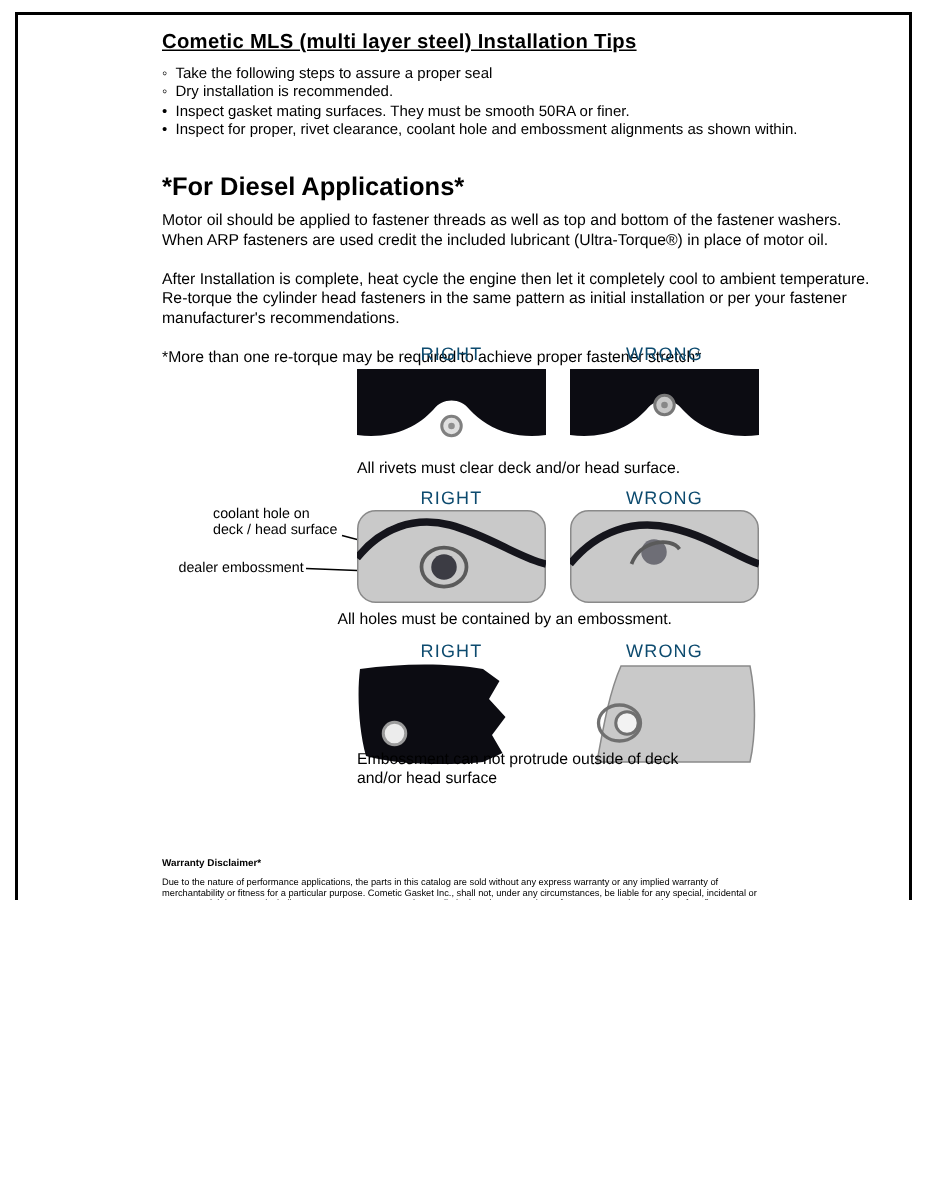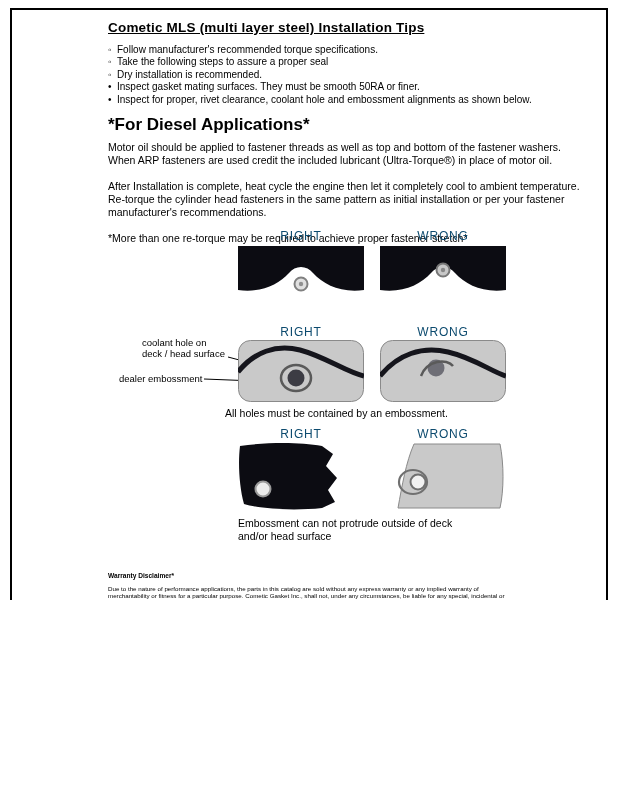--- a/index.html
+++ b/index.html
@@ -32,25 +32,24 @@
 </style>
 </head>
 <body>
 
 <div class="page">
   <div class="frame"></div>
 
   <div class="head-block">
     <div class="title">Cometic MLS (multi layer steel) Installation Tips</div>
     <ul class="tips">
-      <li><span class="mk">◦</span><span>Follow manufacturer's recommended torque specifications.</span></li>
       <li><span class="mk">◦</span><span>Take the following steps to assure a proper seal</span></li>
       <li><span class="mk">◦</span><span>Dry installation is recommended.</span></li>
       <li class="sub"><span class="mk">•</span><span>Inspect gasket mating surfaces.  They must be smooth 50RA or finer.</span></li>
-      <li class="sub"><span class="mk">•</span><span>Inspect for proper, rivet clearance, coolant hole and embossment alignments as shown below.</span></li>
+      <li class="sub"><span class="mk">•</span><span>Inspect for proper, rivet clearance, coolant hole and embossment alignments as shown within.</span></li>
     </ul>
   </div>
 
   <div class="diesel">
     <div class="dheading">*For Diesel Applications*</div>
     <p>Motor oil should be applied to fastener threads as well as top and bottom of the fastener washers. When ARP fasteners are used credit the included lubricant (Ultra-Torque®) in place of motor oil.</p>
     <p>After Installation is complete, heat cycle the engine then let it completely cool to ambient temperature. Re-torque the cylinder head fasteners in the same pattern as initial installation or per your fastener manufacturer's recommendations.</p>
     <p>*More than one re-torque may be required to achieve proper fastener stretch*</p>
   </div>
 
@@ -59,20 +58,21 @@
   <svg class="diag" style="left:238px;top:246px" width="126" height="56" viewBox="0 0 126 56">
     <path d="M0,0 H126 V44 C103,47 86,39 75,27 C69,19 57,19 51,27 C40,39 23,47 0,44 Z" fill="#0c0c12"></path>
     <circle cx="63" cy="38" r="6.5" fill="#e0e0e0" stroke="#808080" stroke-width="2"></circle>
     <circle cx="63" cy="38" r="2.2" fill="#909090"></circle>
   </svg>
   <svg class="diag" style="left:380px;top:246px" width="126" height="56" viewBox="0 0 126 56">
     <path d="M0,0 H126 V44 C103,47 86,39 75,27 C69,19 57,19 51,27 C40,39 23,47 0,44 Z" fill="#0c0c12"></path>
     <circle cx="63" cy="24" r="6.5" fill="#c8c8c8" stroke="#777" stroke-width="2"></circle>
     <circle cx="63" cy="24" r="2.2" fill="#888"></circle>
   </svg>
+  <div class="cap" style="left:238px;top:306px">All rivets must clear deck and/or head surface.</div>
 
   <div class="dlabel" style="left:238px;top:325px">RIGHT</div>
   <div class="dlabel" style="left:380px;top:325px">WRONG</div>
   <div class="ann" style="left:142px;top:337px">coolant hole on
 deck / head surface</div>
   <div class="ann" style="left:119px;top:373px">dealer embossment</div>
   <svg class="annlines" style="left:100px;top:335px" width="220" height="70" viewBox="0 0 220 70">
     <line x1="128" y1="22" x2="196" y2="40" stroke="#000" stroke-width="1"></line>
     <line x1="104" y1="44" x2="181" y2="47" stroke="#000" stroke-width="1"></line>
   </svg>
@@ -94,21 +94,21 @@
   <div class="dlabel" style="left:380px;top:427px">WRONG</div>
   <svg class="diag" style="left:238px;top:442px" width="126" height="68" viewBox="0 0 126 68">
     <path d="M2,4 C30,0 62,0 84,4 L95,12 L88,24 L99,36 L90,48 L97,60 L84,66 C56,69 22,67 6,62 C1,44 0,20 2,4 Z" fill="#0c0c12"></path>
     <circle cx="25" cy="47" r="7.5" fill="#ececec" stroke="#9a9a9a" stroke-width="2"></circle>
   </svg>
   <svg class="diag" style="left:380px;top:442px" width="126" height="68" viewBox="0 0 126 68">
     <path d="M34,2 H120 C124,22 124,48 120,66 H18 C22,44 26,20 34,2 Z" fill="#c9c9c9" stroke="#8a8a8a"></path>
     <circle cx="38" cy="40" r="7.5" fill="#f2f2f2" stroke="#707070" stroke-width="2"></circle>
     <ellipse cx="33" cy="40" rx="14" ry="12" fill="none" stroke="#707070" stroke-width="2.2"></ellipse>
   </svg>
-  <div class="cap" style="left:238px;top:517px">Embossment can not protrude outside of deck
+  <div class="cap" style="left:238px;top:500px">Embossment can not protrude outside of deck
 and/or head surface</div>
 
   <div class="fineprint">
     <div class="fp-head">Warranty Disclaimer*</div>
     <p>Due to the nature of performance applications, the parts in this catalog are sold without any express warranty or any implied warranty of merchantability or fitness for a particular purpose.  Cometic Gasket Inc., shall not, under any circumstances, be liable for any special, incidental or consequential damages, including, person, party or property, but not limited to, damage, or loss of property or equipment, loss of profits or revenue, cost of purchased or replacement goods, or claims of customers of the purchase, which may arise and/or result from sale, installation or use of these parts.  Installation of these parts could adversely affect the motor manufacturers warranty coverage.</p>
     <p>VENUE-The agreed upon venue, in the event of dispute whatsoever between the parties, whether instituted by either party, including, but not limited to, contract terms, payment terms, delivery, type, defects, sufficiency of product, shall be the Court of Common Pleas, Lake County, Ohio or the Painesville Municipal Court, Lake County, Ohio, depending on the amount in controversy.
 This agreement shall be governed by and construed under the laws of the State of Ohio.</p>
     <p>All prices and terms are subject to change without notice.</p>
     <p>Terms COD- Secured with a completed dealer/jobber application on File, COD-Company check with a current credit card number on file.  Open accounts may be established by well rated firms.  A credit application is available upon request.  Open accounts are due payable Net 30 days from date of invoice.  No statement will be sent.  If an account becomes 60 or more days past due, it is subject to being placed on credit hold.  No orders will be shipped or new orders accepted until past due balance is paid.  If an account becomes 90 or more days past due, it is subject to being placed for collections.  All costs of collection are the responsibility of the customer, including attorney fees, court costs, and other expenses of litigation.</p>
     <p>Returns- Authorized (RGA) must be obtained in advance on all returns.  A packing slip or invoice number must accompany the merchandise.  No returns after 30 days from invoice date.  All returns are subject to a 25% restocking charge.  All custom designed and custom manufactured gaskets are non-returnable.</p>

